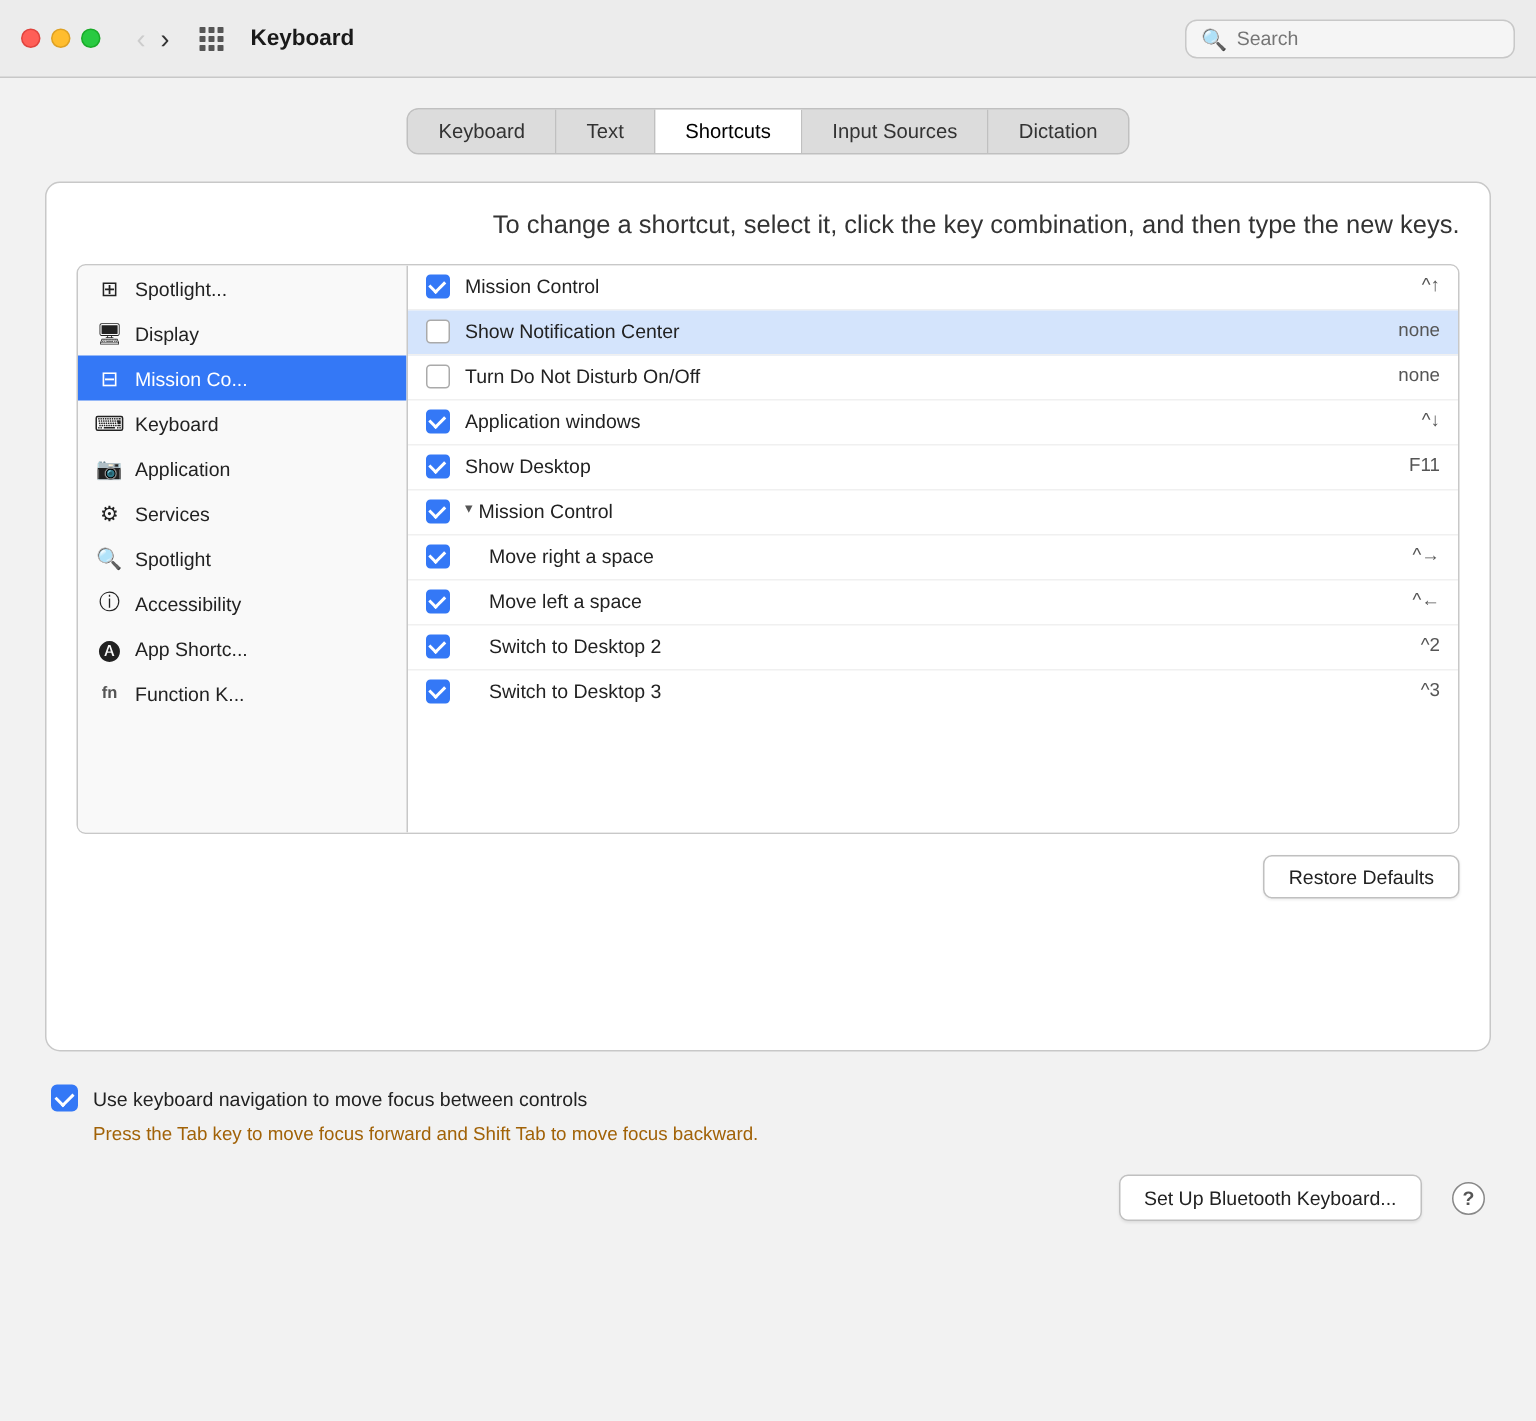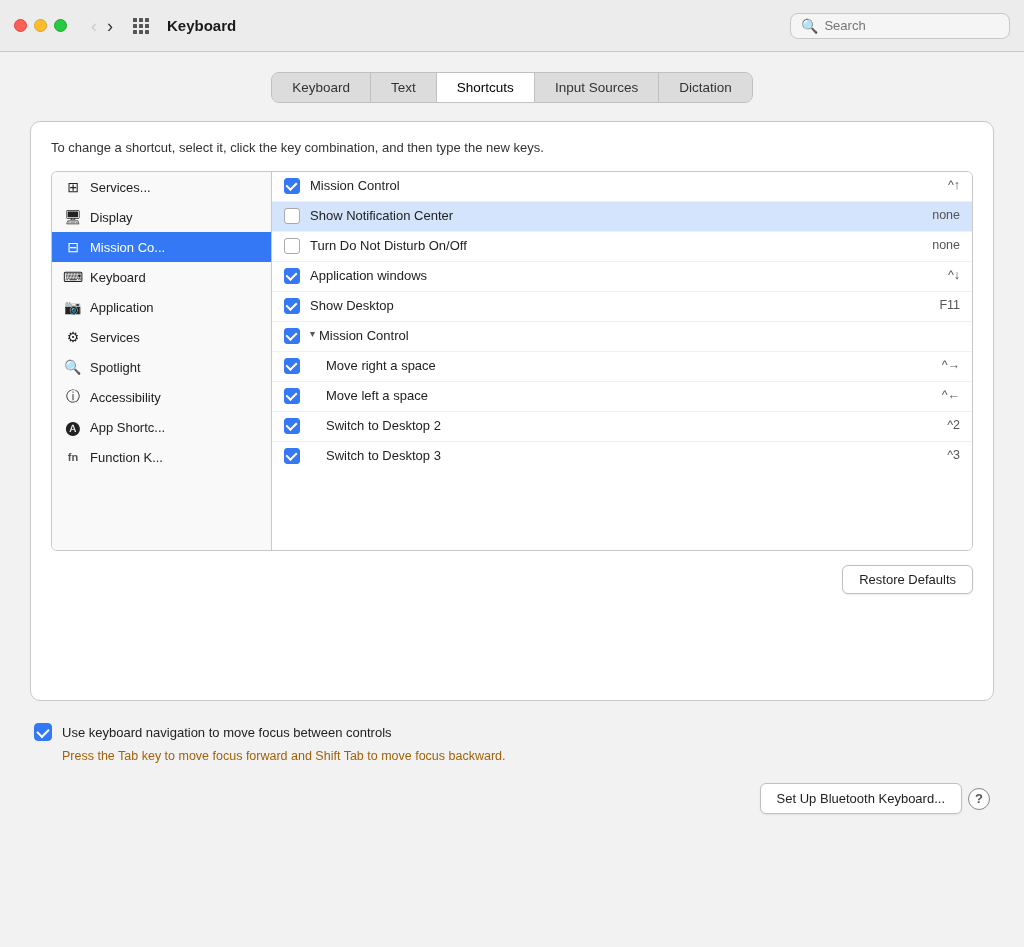--- a/index.html
+++ b/index.html
@@ -132,23 +132,24 @@
     
     .panel {
       background: white;
       border-radius: 10px;
       border: 1px solid #c8c8c8;
       padding: 18px 20px;
       min-height: 580px;
     }
 
     .instruction-text {
-      font-size: 13px;
+      font-size: 17px;
       color: #333;
       margin-bottom: 16px;
+      text-align: right;
     }
 
     .panel-body {
       display: flex;
       gap: 0;
       border: 1px solid #c8c8c8;
       border-radius: 6px;
       overflow: hidden;
       height: 380px;
     }
@@ -313,21 +314,21 @@
       font-size: 12.5px;
       color: #a16207;
       padding-left: 28px;
     }
 
     
     .footer {
       display: flex;
       justify-content: flex-end;
       align-items: center;
-      gap: 6px;
+      gap: 20px;
       margin-top: 20px;
       padding: 0 4px;
     }
     .bluetooth-btn {
       background: white;
       border: 1px solid #c0c0c0;
       border-radius: 6px;
       padding: 7px 16px;
       font-size: 13px;
       cursor: pointer;
@@ -393,21 +394,21 @@
   </div>
 
   <div class="panel">
     <p class="instruction-text">To change a shortcut, select it, click the key combination, and then type the new keys.</p>
 
     <div class="panel-body">
 
       <div class="sidebar">
         <div class="sidebar-item">
           <span class="item-icon">⊞</span>
-          <span>Services...</span>
+          <span>Spotlight...</span>
         </div>
         <div class="sidebar-item">
           <span class="item-icon">🖥</span>
           <span>Display</span>
         </div>
         <div class="sidebar-item selected">
           <span class="item-icon">⊟</span>
           <span>Mission Co...</span>
         </div>
         <div class="sidebar-item">

